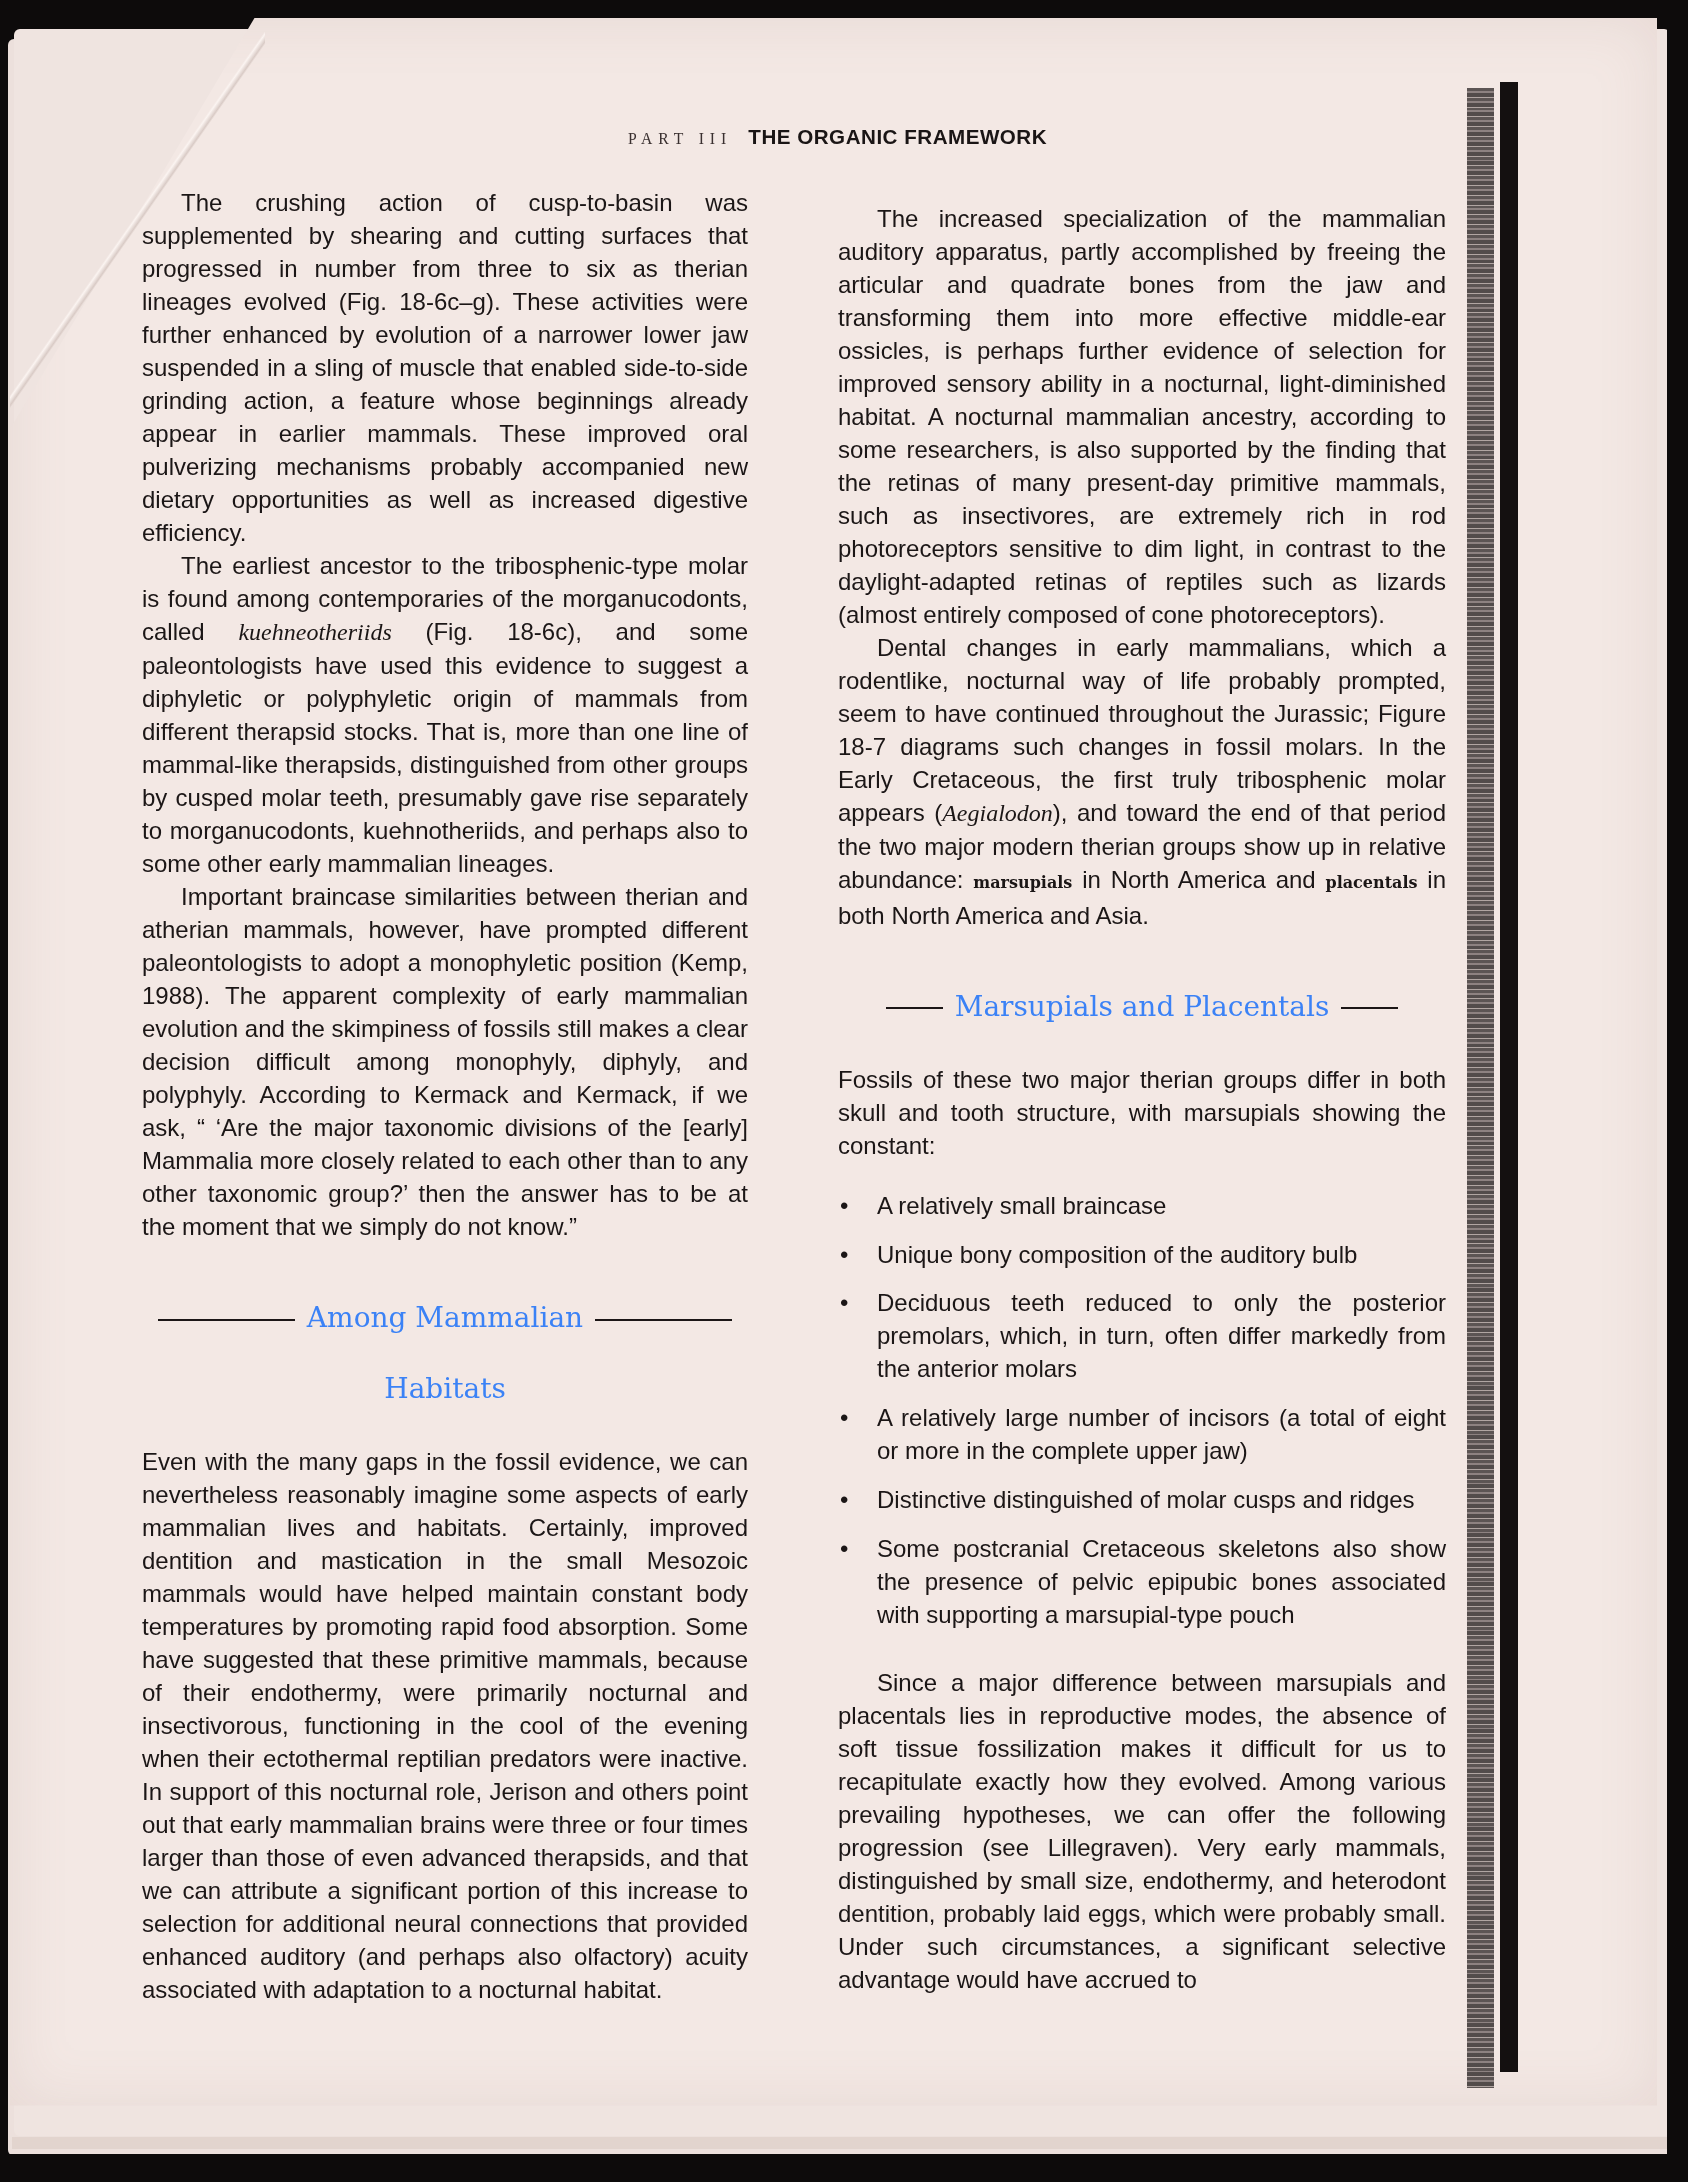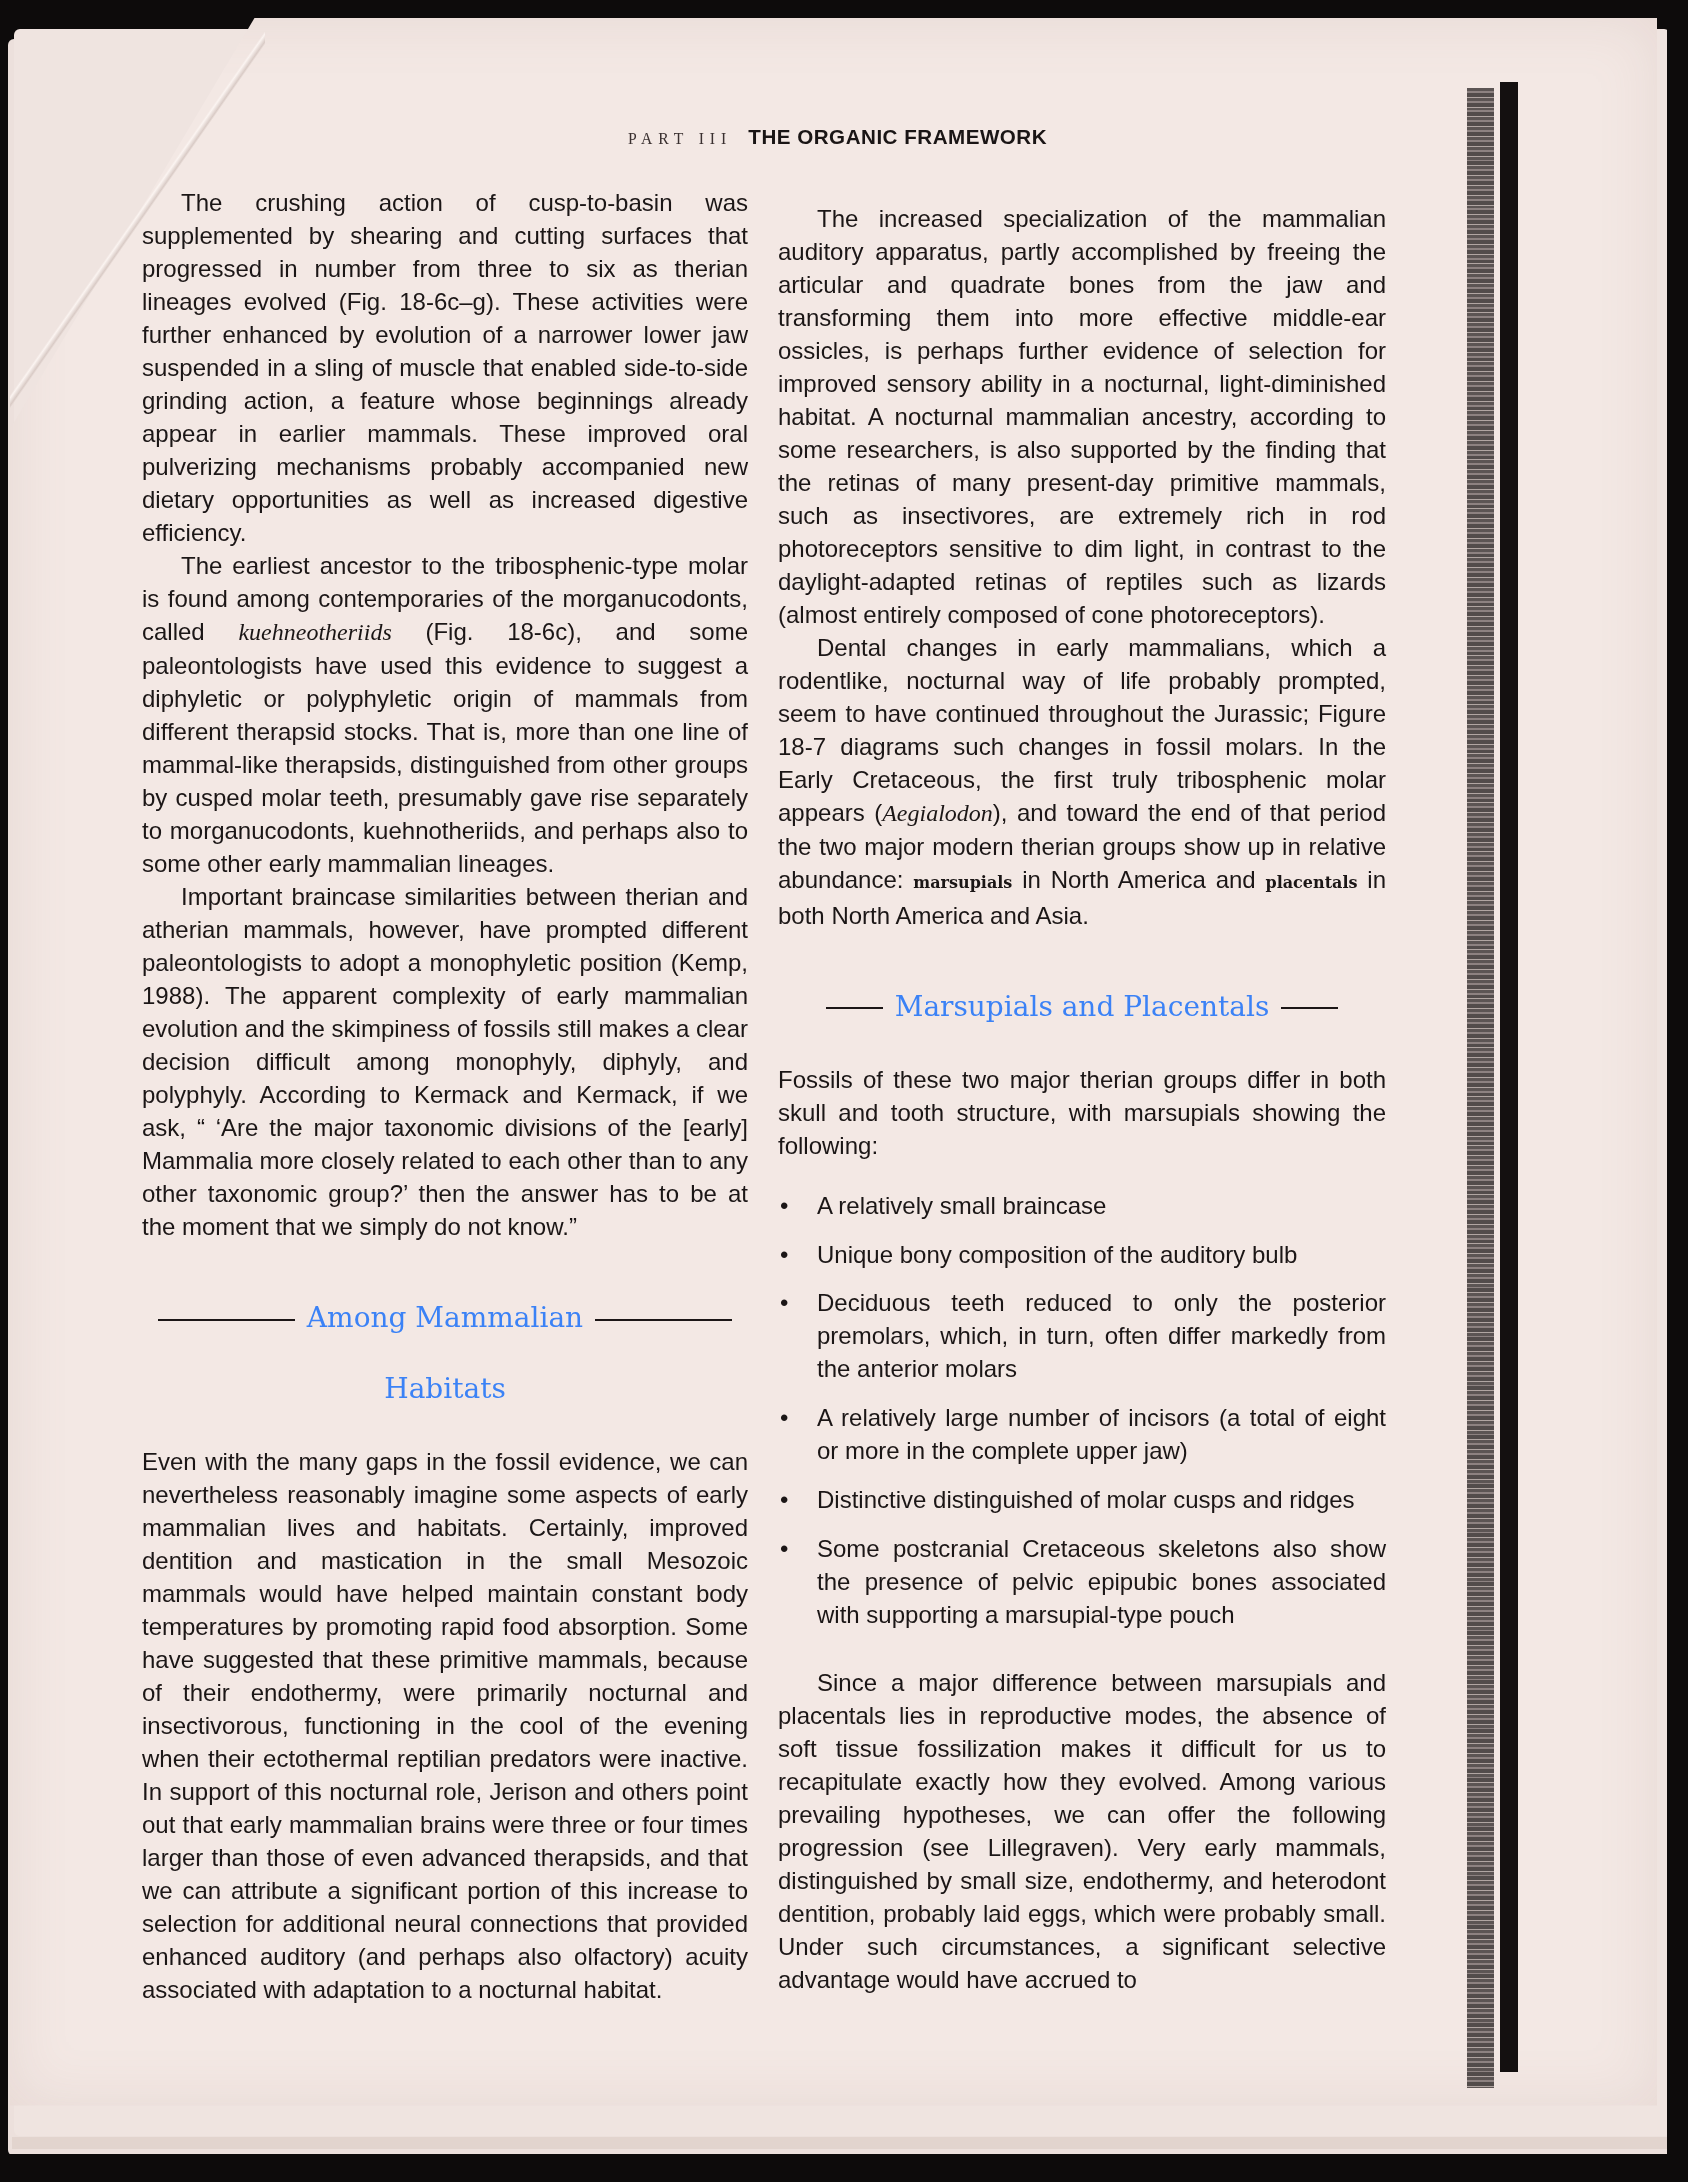--- a/index.html
+++ b/index.html
@@ -29,21 +29,21 @@
     font-size: 21.6px; letter-spacing: 1px; color: #1a1515;
   }
   .running-head .part { letter-spacing: 5.9px; font-size: 15.7px; color: #3a3030; margin-right: 9.8px; }
   .running-head .title { font-family: "Liberation Sans", sans-serif; font-weight: bold; font-size: 20.6px; letter-spacing: 0.5px; }
   .col {
     position: absolute; top: 186px; color: #1b1616;
     font-family: "Liberation Sans", sans-serif; font-size: 24px; line-height: 33px;
     text-align: justify; hyphens: none;
   }
   .col.left { left: 142px; width: 606px; }
-  .col.right { left: 778px; width: 608px; }
+  .col.right { left: 838px; width: 608px; }
   p { margin: 0; text-indent: 0; }
   p.indent { text-indent: 39px; }
   .col.right p.first { margin-top: 15.7px; }
   .section-head {
     font-family: "DejaVu Serif", serif; font-size: 28px; line-height: 35px; text-align: center;
     margin: 57px 0 39px 0; color: #3b82f6;
   }
   .section-head .rule { display: inline-block; vertical-align: middle; height: 2px; background: #1b1616; }
   .col.left .section-head .rule { width: 137px; }
   .col.right .section-head .rule { width: 57px; }
@@ -94,21 +94,21 @@
   </div>
   <p class="after-head">Even with the many gaps in the fossil evidence, we can nevertheless reasonably imagine some aspects of early mammalian lives and habitats. Certainly, improved dentition and mastication in the small Mesozoic mammals would have helped maintain constant body temperatures by promoting rapid food absorption. Some have suggested that these primitive mammals, because of their endothermy, were primarily nocturnal and insectivorous, functioning in the cool of the evening when their ectothermal reptilian predators were inactive. In support of this nocturnal role, Jerison and others point out that early mammalian brains were three or four times larger than those of even advanced therapsids, and that we can attribute a significant portion of this increase to selection for additional neural connections that provided enhanced auditory (and perhaps also olfactory) acuity associated with adaptation to a nocturnal habitat.</p>
 </div>
 
 <div class="col right">
   <p class="indent first">The increased specialization of the mammalian auditory apparatus, partly accomplished by freeing the articular and quadrate bones from the jaw and transforming them into more effective middle-ear ossicles, is perhaps further evidence of selection for improved sensory ability in a nocturnal, light-diminished habitat. A nocturnal mammalian ancestry, according to some researchers, is also supported by the finding that the retinas of many present-day primitive mammals, such as insectivores, are extremely rich in rod photoreceptors sensitive to dim light, in contrast to the daylight-adapted retinas of reptiles such as lizards (almost entirely composed of cone photoreceptors).</p>
   <p class="indent"><span>Dental changes in early mammalians, which a rodentlike, nocturnal way of life probably prompted, seem to have continued throughout the Jurassic; Figure 18-7 diagrams such changes in fossil molars. In the Early Cretaceous, the first truly tribosphenic molar appears (</span><i>Aegialodon</i><span>), and toward the end of that period the two major modern therian groups show up in relative abundance: </span><b>marsupials</b><span> in North America and </span><b>placentals</b><span> in both North America and Asia.</span></p>
   <div class="section-head">
     <span class="rule"></span><span class="txt">Marsupials and Placentals</span><span class="rule"></span>
   </div>
-  <p class="after-head">Fossils of these two major therian groups differ in both skull and tooth structure, with marsupials showing the following:</p>
+  <p class="after-head">Fossils of these two major therian groups differ in both skull and tooth structure, with marsupials showing the constant:</p>
   <ul class="bullets">
     <li><span class="dot">•</span><span>A relatively small braincase</span></li>
     <li><span class="dot">•</span><span>Unique bony composition of the auditory bulb</span></li>
     <li><span class="dot">•</span><span>Deciduous teeth reduced to only the posterior premolars, which, in turn, often differ markedly from the anterior molars</span></li>
     <li><span class="dot">•</span><span>A relatively large number of incisors (a total of eight or more in the complete upper jaw)</span></li>
     <li><span class="dot">•</span><span>Distinctive distinguished of molar cusps and ridges</span></li>
     <li><span class="dot">•</span><span>Some postcranial Cretaceous skeletons also show the presence of pelvic epipubic bones associated with supporting a marsupial-type pouch</span></li>
   </ul>
   <p class="indent">Since a major difference between marsupials and placentals lies in reproductive modes, the absence of soft tissue fossilization makes it difficult for us to recapitulate exactly how they evolved. Among various prevailing hypotheses, we can offer the following progression (see Lillegraven). Very early mammals, distinguished by small size, endothermy, and heterodont dentition, probably laid eggs, which were probably small. Under such circumstances, a significant selective advantage would have accrued to</p>
 </div>

